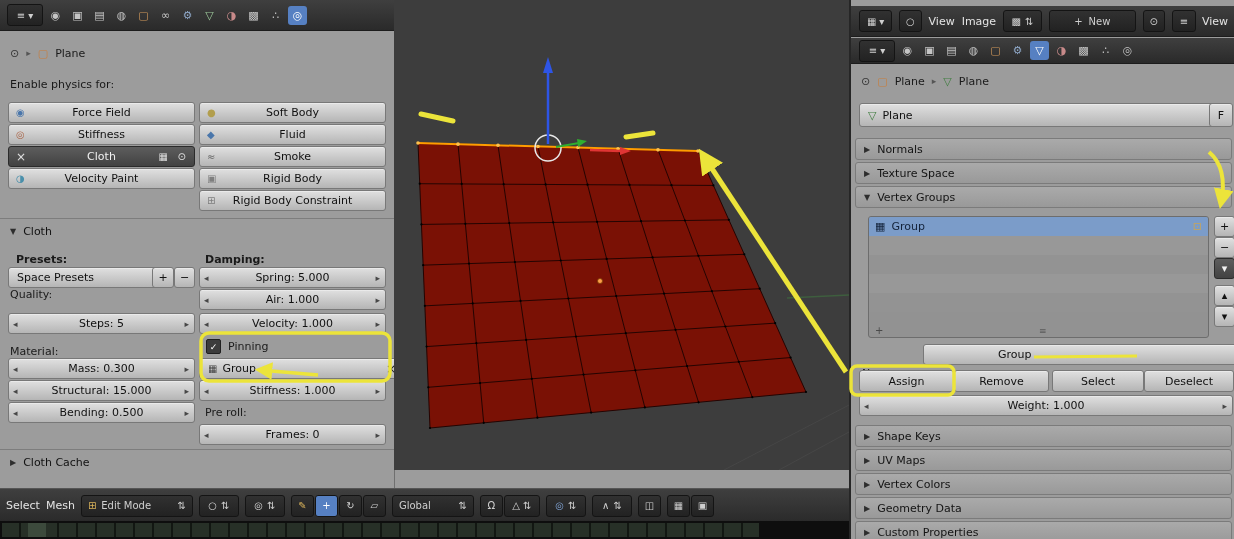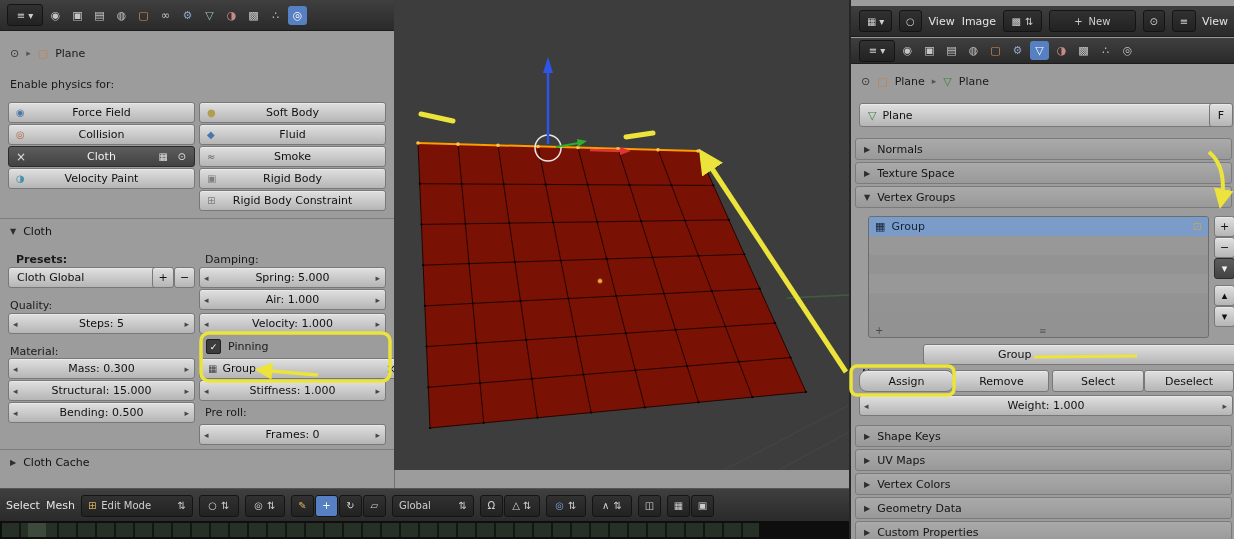--- a/index.html
+++ b/index.html
@@ -90,21 +90,21 @@
     </div>
 
     <span class="ap lbl" style="left:10px;top:78px;">Enable physics for:</span>
 
     <div class="btn" style="left:8px;top:102px;width:185px;">
       <span class="bic" style="color:#3d6ea8;">◉</span>
       <span>Force Field</span>
     </div>
     <div class="btn" style="left:8px;top:124px;width:185px;">
       <span class="bic" style="color:#a85d3d;">◎</span>
-      <span>Collision</span>
+      <span>Stiffness</span>
     </div>
     <div class="btn on" style="left:8px;top:146px;width:185px;">
       <span class="bic" style="font-size:12px;">×</span>
       <span>Cloth</span>
       <span class="bic" style="left:auto;right:26px;">▦</span>
       <span class="bic" style="left:auto;right:8px;">⊙</span>
     </div>
     <div class="btn" style="left:8px;top:168px;width:185px;">
       <span class="bic" style="color:#3d8aa8;">◑</span>
       <span>Velocity Paint</span>
@@ -133,31 +133,31 @@
 
     <div class="sep" style="top:218px;"></div>
 
     <div class="ap" style="left:10px;top:225px;display:flex;align-items:center;gap:7px;color:#111;">
       <span class="tri" style="font-size:8px;color:#2d2d2d;">▼</span>
       <span>Cloth</span>
     </div>
 
     <span class="ap lbl" style="left:16px;top:253px;font-weight:bold;">Presets:</span>
     <div class="btn start" style="left:8px;top:267px;width:141px;">
-      <span>Cloth Global</span>
+      <span>Space Presets</span>
       <span class="arr r">⇅</span>
     </div>
     <div class="btn sq" style="left:152px;top:267px;">
       <span>+</span>
     </div>
     <div class="btn sq" style="left:174px;top:267px;width:19px;">
       <span>−</span>
     </div>
 
-    <span class="ap lbl" style="left:10px;top:299px;">Quality:</span>
+    <span class="ap lbl" style="left:10px;top:288px;">Quality:</span>
     <div class="btn" style="left:8px;top:313px;width:185px;">
       <span class="arr l">◂</span>
       <span>Steps: 5</span>
       <span class="arr r">▸</span>
     </div>
 
     <span class="ap lbl" style="left:10px;top:345px;">Material:</span>
     <div class="btn" style="left:8px;top:358px;width:185px;">
       <span class="arr l">◂</span>
       <span>Mass: 0.300</span>
@@ -167,21 +167,21 @@
       <span class="arr l">◂</span>
       <span>Structural: 15.000</span>
       <span class="arr r">▸</span>
     </div>
     <div class="btn" style="left:8px;top:402px;width:185px;">
       <span class="arr l">◂</span>
       <span>Bending: 0.500</span>
       <span class="arr r">▸</span>
     </div>
 
-    <span class="ap lbl" style="left:205px;top:253px;">Damping:</span>
+    <span class="ap lbl" style="left:205px;top:253px;font-weight:bold;">Damping:</span>
     <div class="btn" style="left:199px;top:267px;width:185px;">
       <span class="arr l">◂</span>
       <span>Spring: 5.000</span>
       <span class="arr r">▸</span>
     </div>
     <div class="btn" style="left:199px;top:289px;width:185px;">
       <span class="arr l">◂</span>
       <span>Air: 1.000</span>
       <span class="arr r">▸</span>
     </div>
@@ -524,21 +524,21 @@
     </div>
     <div class="btn sq" style="left:363px;top:306px;width:19px;">
       <span>▾</span>
     </div>
 
     <span class="ap lbl" style="left:11px;top:367px;">Name:</span>
     <div class="btn start" style="left:72px;top:344px;width:308px;padding-left:74px;">
       <span>Group</span>
     </div>
 
-    <div class="btn" style="left:8px;top:370px;width:93px;height:20px;border-radius:8px;">
+    <div class="btn" style="left:8px;top:370px;width:93px;height:20px;">
       <span>Assign</span>
     </div>
     <div class="btn" style="left:103px;top:370px;width:93px;height:20px;">
       <span>Remove</span>
     </div>
     <div class="btn" style="left:201px;top:370px;width:90px;height:20px;">
       <span>Select</span>
     </div>
     <div class="btn" style="left:293px;top:370px;width:88px;height:20px;">
       <span>Deselect</span>

